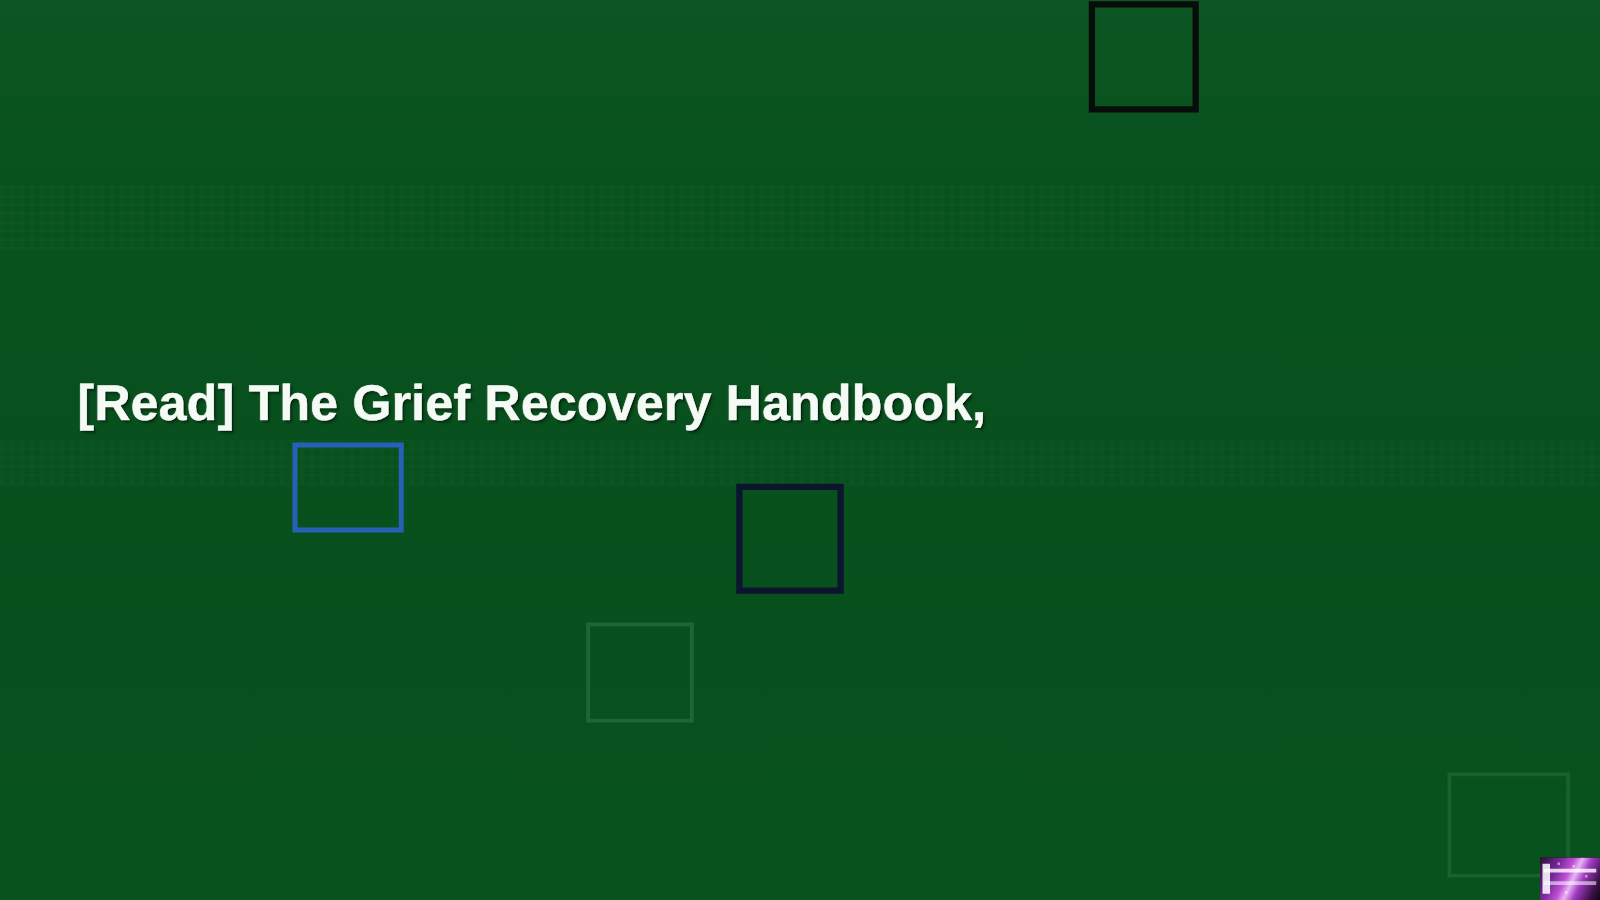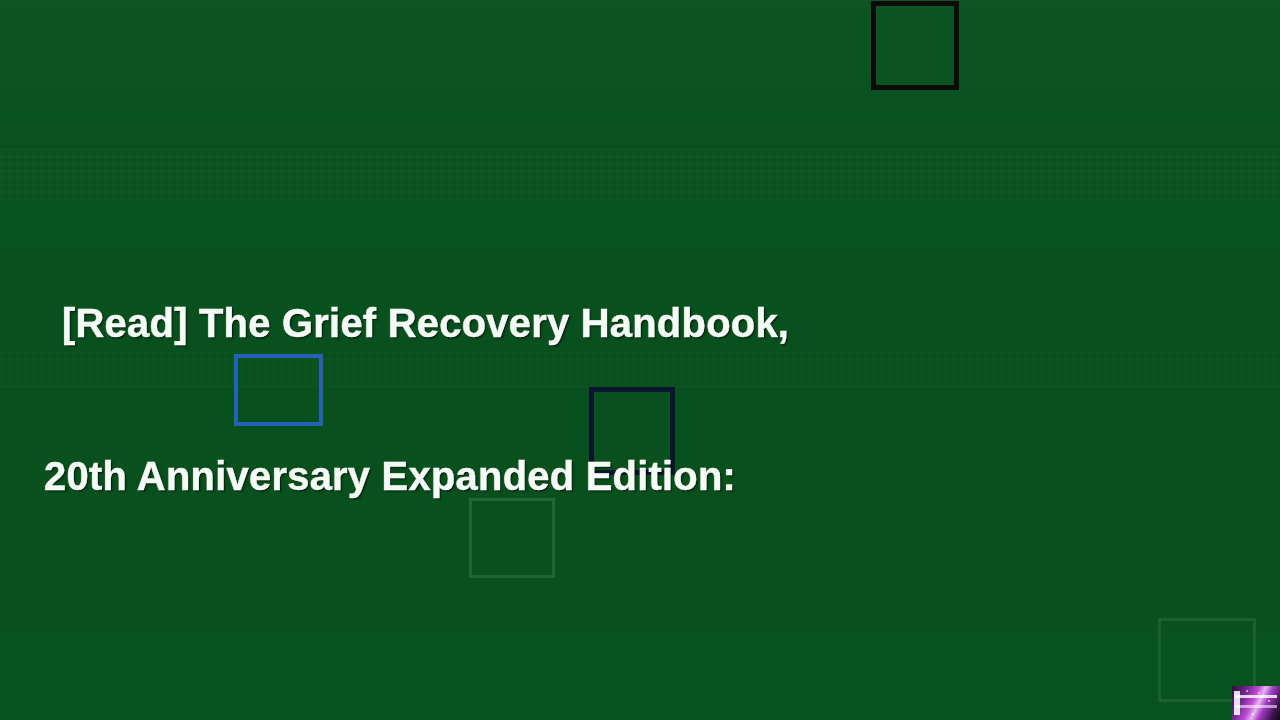--- a/index.html
+++ b/index.html
@@ -164,21 +164,20 @@
   <div class="ghost-band" id="ghost-mid"></div>
 
   <div class="deco-square" id="sq-dark-top"></div>
   <div class="deco-square" id="sq-blue"></div>
   <div class="deco-square" id="sq-navy"></div>
   <div class="deco-square" id="sq-faint-center"></div>
   <div class="deco-square" id="sq-faint-right"></div>
 
   <div id="headline">
     <span class="line indent">[Read] The Grief Recovery Handbook,</span>
-    <span class="line">20th Anniversary Expanded Edition:</span>
   </div>
 
   <div id="watermark">
     <div class="wm-fill"></div>
     <div class="wm-tick"></div>
     <div class="wm-bar b1"></div>
     <div class="wm-bar b2"></div>
     <div class="wm-speck" style="left:14px; top:4px;"></div>
     <div class="wm-speck" style="left:26px; top:6px;"></div>
     <div class="wm-speck" style="left:36px; top:14px;"></div>

